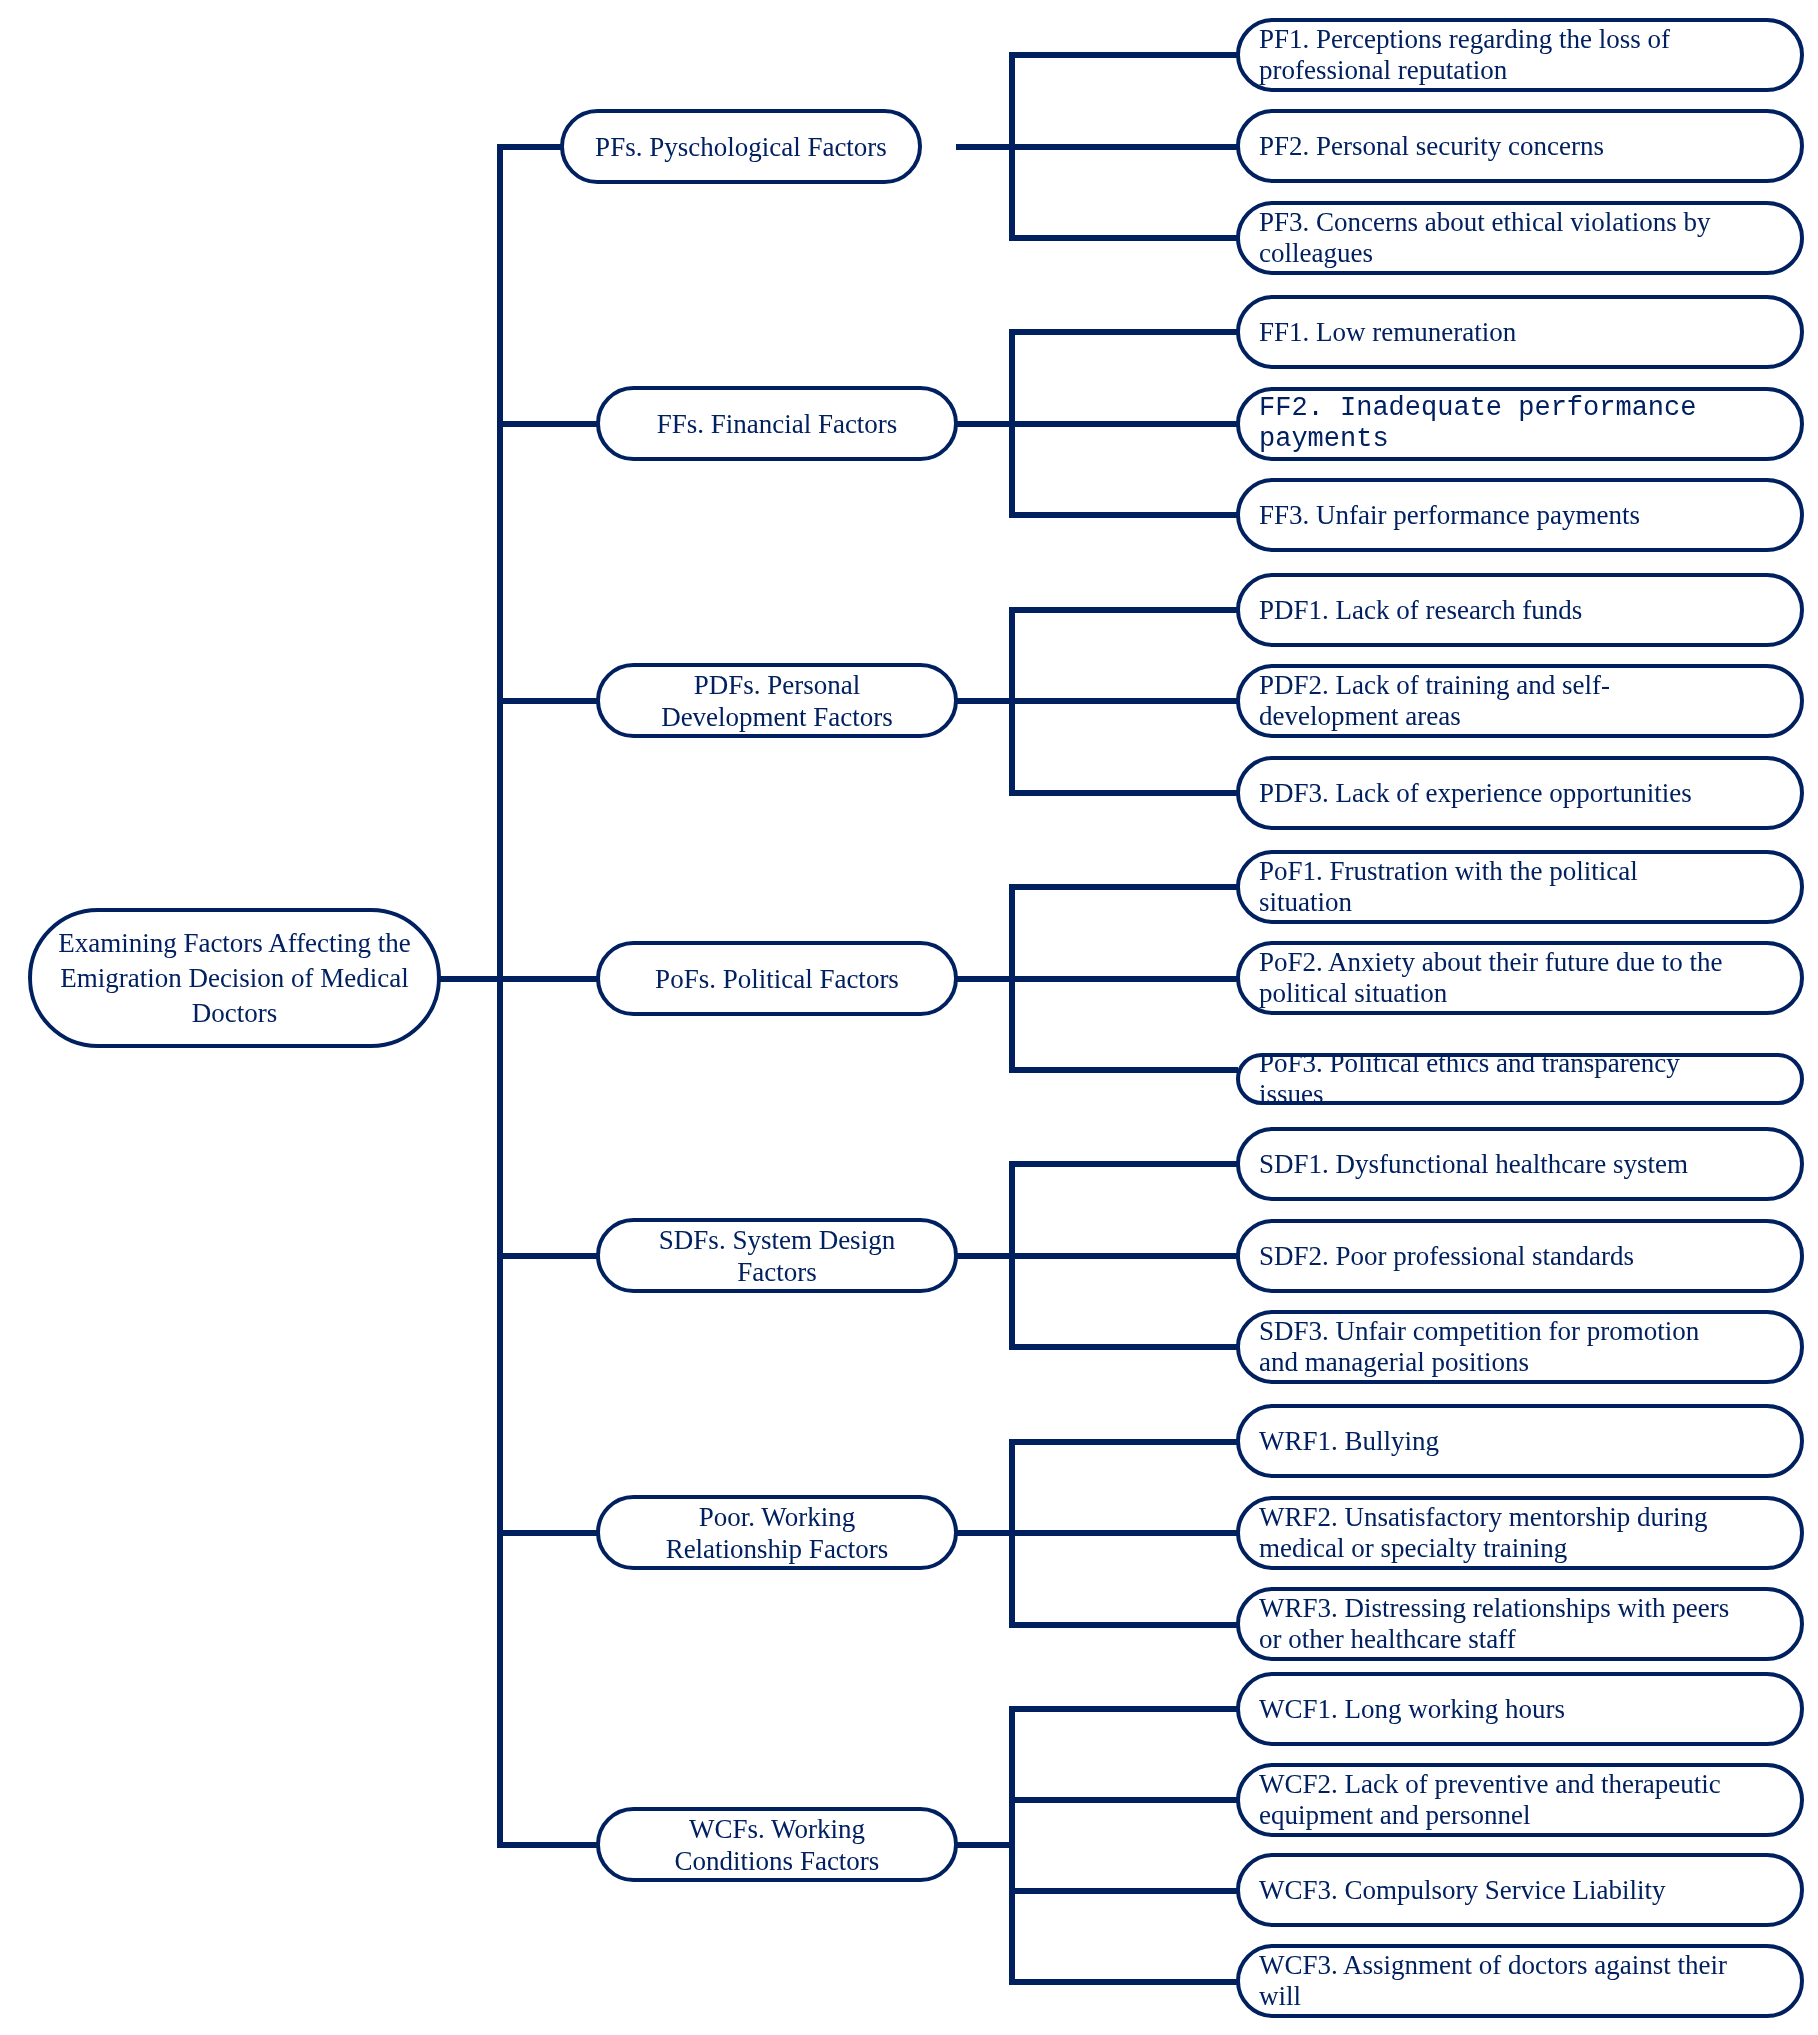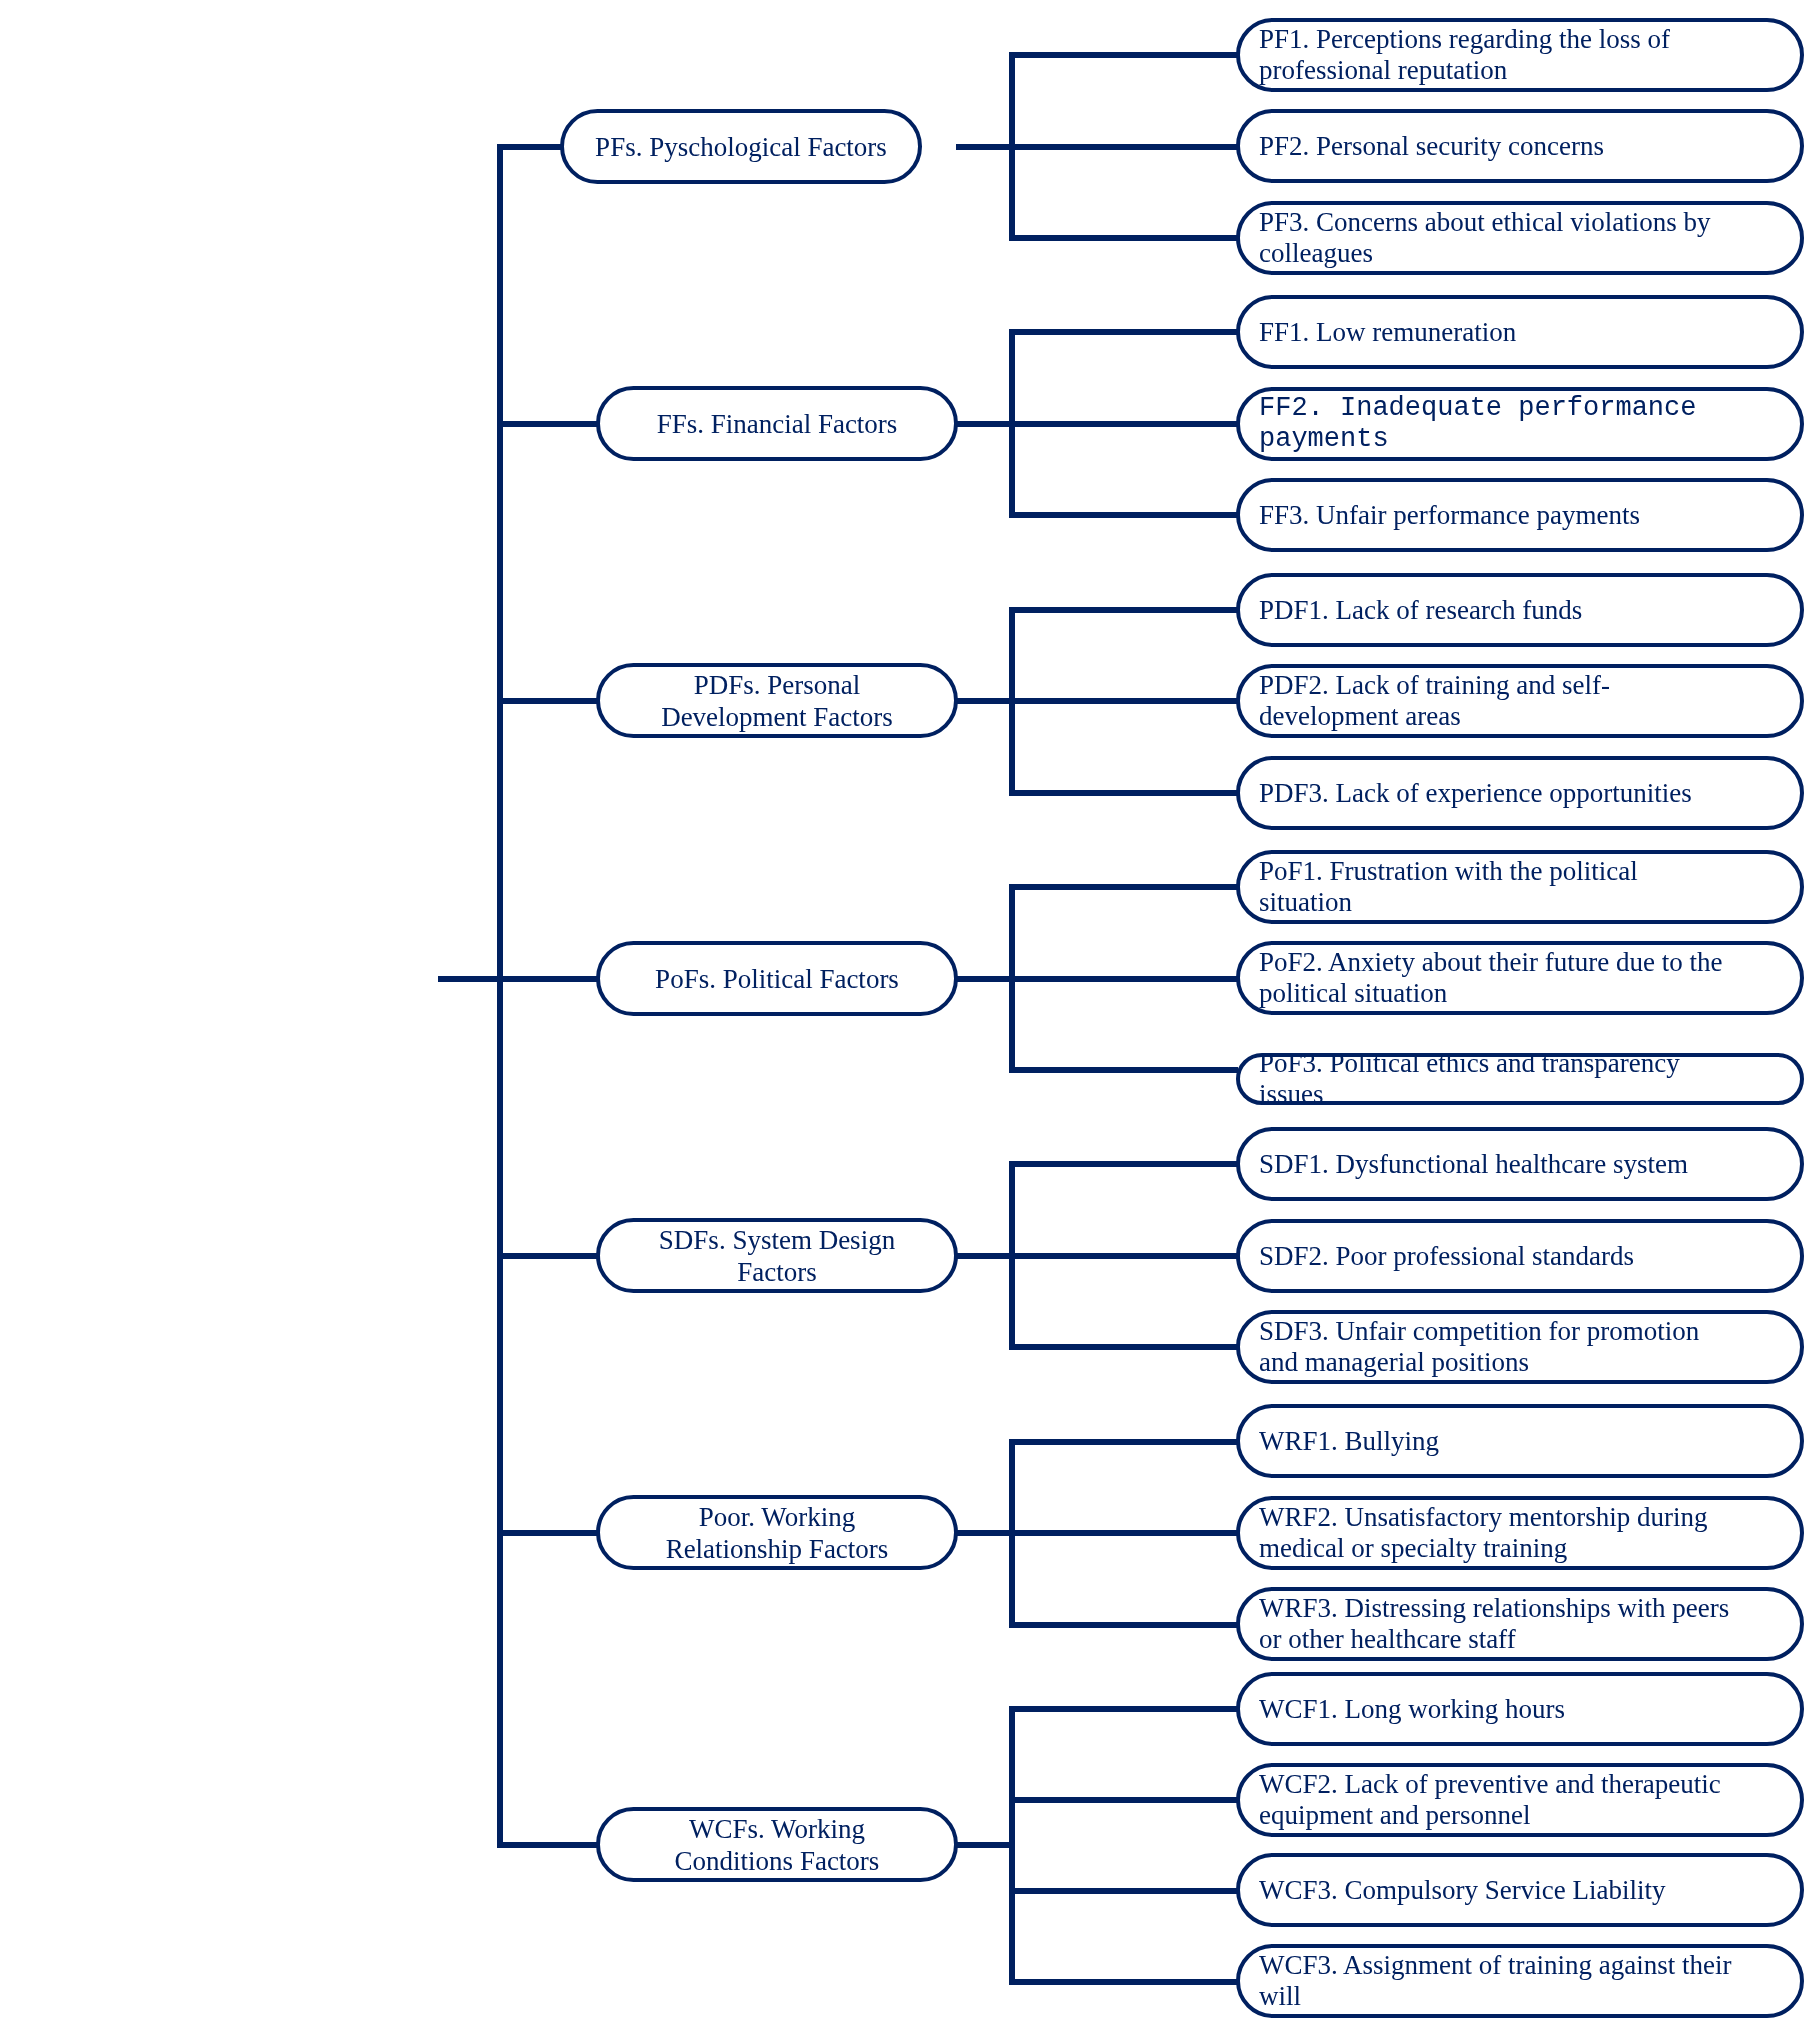--- a/index.html
+++ b/index.html
@@ -52,20 +52,23 @@
     position:absolute;
     background:var(--ink);
   }
   .h-line{height:5.6px;}
   .v-line{width:5.6px;}
 </style>
 </head>
 <body>
 
 <div id="canvas">
+  <div class="node root-node" style="left: 28px; top: 908px; width: 413px; height: 140px;">Examining Factors Affecting the
+Emigration Decision of Medical
+Doctors</div>
   <div class="h-line" id="root-connector" style="left: 438px; top: 976px; width: 65px;"></div>
   <div class="v-line" id="trunk-connector" style="left: 497px; top: 144px; height: 1704px;"></div>
   <div id="groups">
       <div>
         <div class="h-line" style="left: 497px; top: 144px; width: 101px;"></div>
         <div class="node category-node" style="left: 560px; top: 109px; width: 362px; height: 75px;">PFs. Pyschological Factors</div>
         <div class="h-line" style="left: 956px; top: 144px; width: 59px;"></div>
         <div class="v-line" style="left: 1009px; top: 52px; height: 189px;"></div>
         <div class="h-line" style="left: 1009px; top: 52px; width: 229px;"></div>
         <div class="node leaf-node" style="left: 1236px; top: 18px; width: 568px; height: 74px;">PF1. Perceptions regarding the loss of
@@ -153,18 +156,18 @@
         <div class="h-line" style="left: 956px; top: 1842px; width: 59px;"></div>
         <div class="v-line" style="left: 1009px; top: 1706px; height: 278px;"></div>
         <div class="h-line" style="left: 1009px; top: 1706px; width: 229px;"></div>
         <div class="node leaf-node" style="left: 1236px; top: 1672px; width: 568px; height: 74px;">WCF1. Long working hours</div>
         <div class="h-line" style="left: 1009px; top: 1797px; width: 229px;"></div>
         <div class="node leaf-node" style="left: 1236px; top: 1763px; width: 568px; height: 74px;">WCF2. Lack of preventive and therapeutic
 equipment and personnel</div>
         <div class="h-line" style="left: 1009px; top: 1888px; width: 229px;"></div>
         <div class="node leaf-node" style="left: 1236px; top: 1853px; width: 568px; height: 74px;">WCF3. Compulsory Service Liability</div>
         <div class="h-line" style="left: 1009px; top: 1979px; width: 229px;"></div>
-        <div class="node leaf-node" style="left: 1236px; top: 1944px; width: 568px; height: 74px;">WCF3. Assignment of training against their
+        <div class="node leaf-node" style="left: 1236px; top: 1944px; width: 568px; height: 74px;">WCF3. Assignment of doctors against their
 will</div>
       </div>
     </div>
 </div>
 
 
 </body></html>

